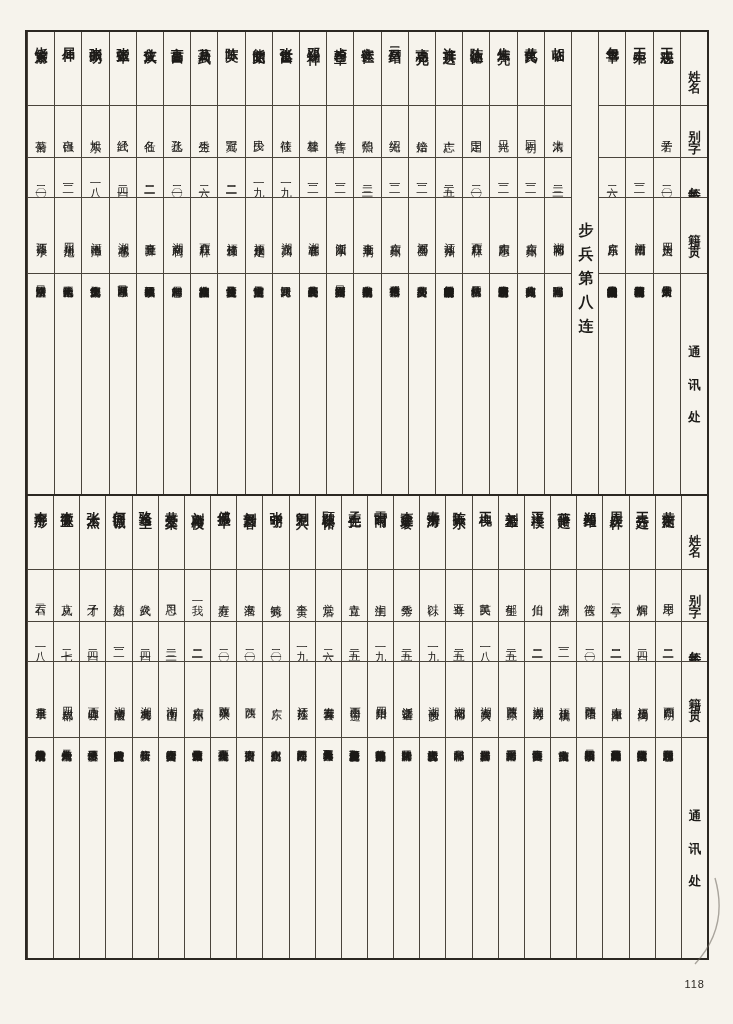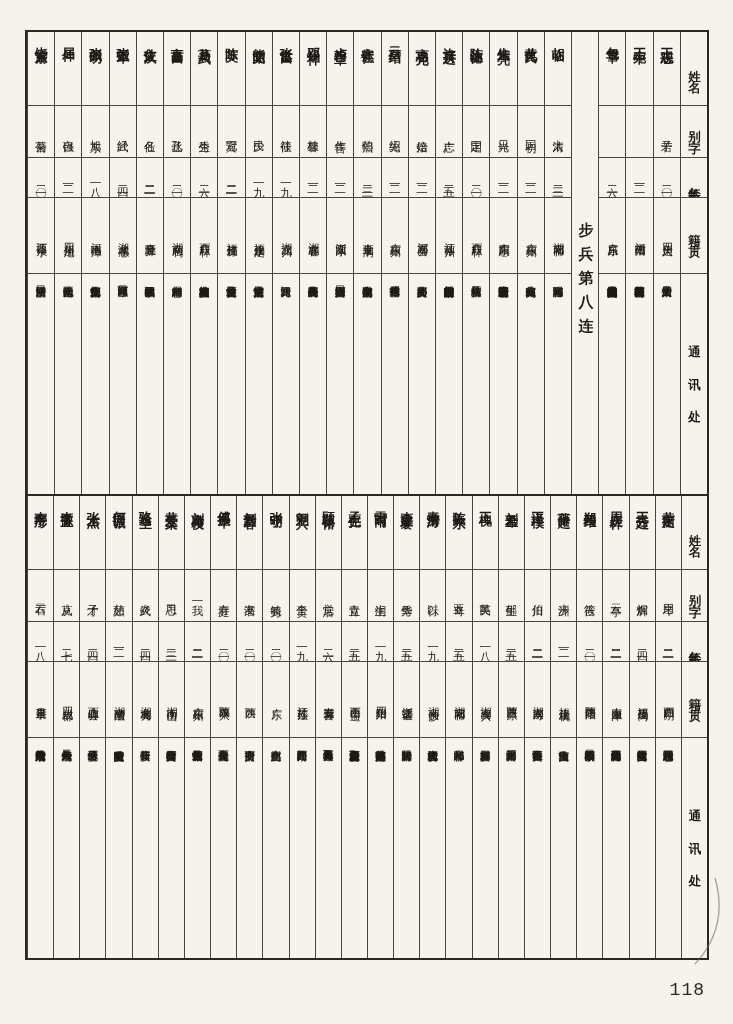--- a/index.html
+++ b/index.html
@@ -62,23 +62,23 @@
   .h-sp .v{letter-spacing:0.9em;}
   .h-sp-lg{align-items:center;}
   .h-sp-lg .v{letter-spacing:2.6em;padding-top:0;}
   
   .section-col{justify-content:center;align-items:center;display:flex;flex-direction:row;}
   .section-col .v{
     font-size:15px;font-weight:700;letter-spacing:1.6em;
     padding-top:14px;
   }
   .page-number{
-    position:absolute;right:28px;bottom:24px;
-    font-size:18px;letter-spacing:1px;color:#2b2722;
-    font-family:Liberation Mono, monospace;
+    position:absolute;right:28px;bottom:34px;
+    font-size:11px;letter-spacing:1px;color:#2b2722;
+    font-family:Liberation Sans, sans-serif;
   }
   .artifact{position:absolute;right:8px;bottom:58px;pointer-events:none;opacity:.55;}
 </style>
 </head>
 <body>
 
 <div class="page">
   <div class="frame">
 
     <section class="roster top">

